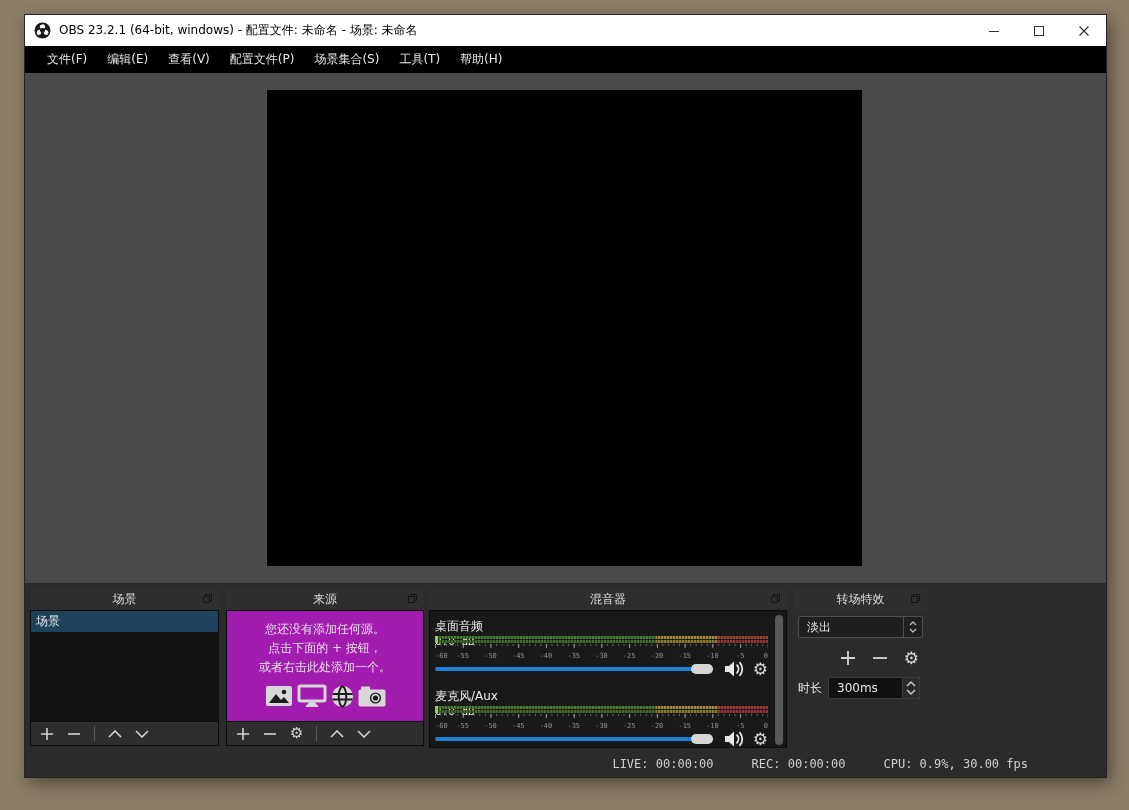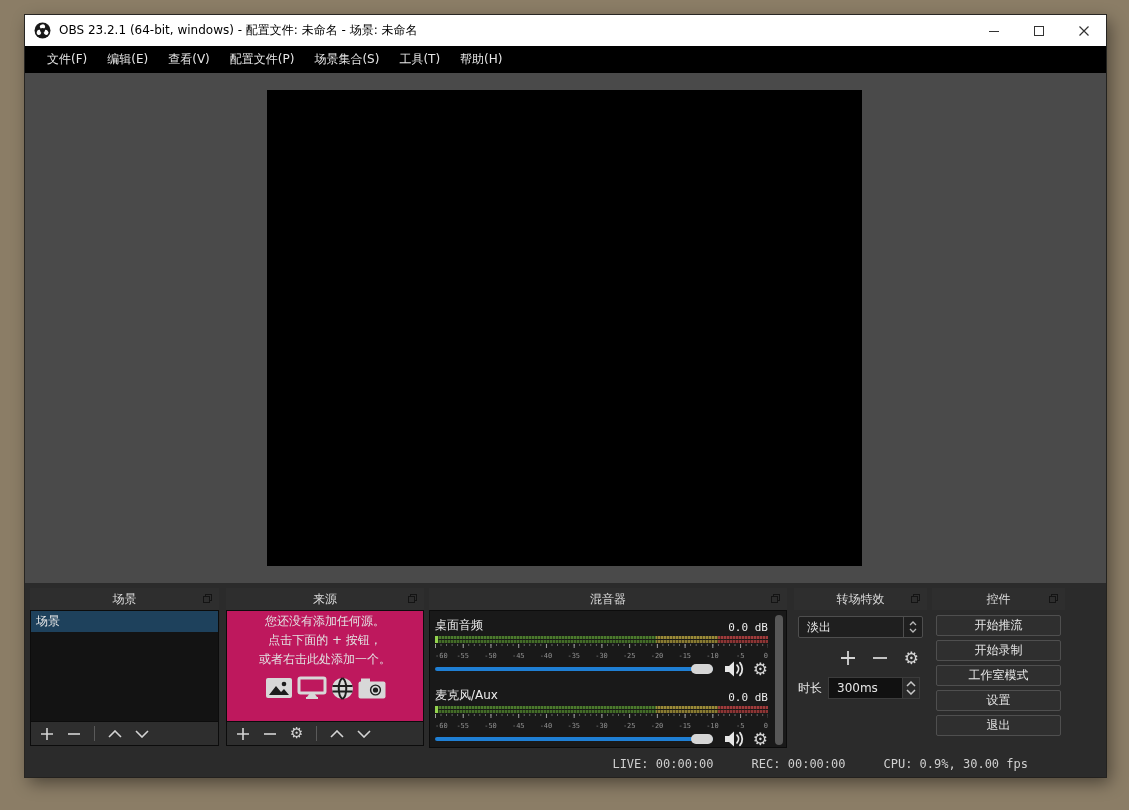--- a/index.html
+++ b/index.html
@@ -38,28 +38,28 @@
 
   .scene-list { flex:1; background:#131313; border:1px solid #0c0c0c; overflow:hidden; }
   .scene-row { height:21px; background:#1e415c; color:#e8e8e8; font-size:12px; line-height:21px; padding-left:5px; }
 
   .dock-toolbar { flex:0 0 24px; background:#2e2e2e; border:1px solid #0c0c0c; border-top:none;
     display:flex; align-items:center; gap:13px; padding-left:9px; }
   .tb-btn { display:flex; align-items:center; justify-content:center; }
   .tb-sep { width:1px; height:15px; background:#5a5a5a; }
   .gear-glyph { font-size:15px; color:#d6d6d6; line-height:1; font-family:"DejaVu Sans",sans-serif; }
 
-  .sources-empty { flex:1; background:#be185d; border:1px solid #0c0c0c; text-align:center; padding-top:1px; overflow:hidden; }
+  .sources-empty { flex:1; background:#a21caf; border:1px solid #0c0c0c; text-align:center; padding-top:9px; overflow:hidden; }
   .sources-empty .line { font-size:12px; color:#e2e2e2; line-height:19px; white-space:nowrap; }
   .source-icons { display:flex; justify-content:center; align-items:center; gap:4px; margin-top:7px; }
 
   
   .mixer-body { flex:1; background:#191919; border:1px solid #0c0c0c; position:relative; padding:7px 18px 0 5px; }
   .mix-ch + .mix-ch { margin-top:11px; }
-  .mix-head { display:flex; justify-content:space-between; align-items:flex-end; height:16px; }
+  .mix-head { display:flex; justify-content:space-between; align-items:flex-start; height:16px;flex-direction:column; }
   .mix-name { font-size:12px; color:#ececec; white-space:nowrap; }
   .mix-level { font-family:"DejaVu Sans Mono","Liberation Mono",monospace; font-size:11px; color:#ececec; }
   .meter-bars { position:relative; margin-top:2px; }
   .meter-bar { height:3px;
     background-image:
       repeating-linear-gradient(to right, rgba(0,0,0,.42) 0 1px, transparent 1px 3px),
       linear-gradient(to right, #4c7a2e 0 66.5%, #9b8b39 66.5% 85%, #9e3c3c 85% 100%); }
   .meter-bar.second { margin-top:1px; filter:brightness(.88); }
   .live-seg { position:absolute; left:0; top:0; width:3px; height:7px; background:#93d24e; }
   .meter-ticks { height:4px; margin-top:1px;
@@ -388,36 +388,20 @@
                 <polyline points="1,5 5,1 9,5" stroke="#c8c8c8" stroke-width="1.5" fill="none"></polyline>
               </svg>
             <svg width="10" height="6">
                 <polyline points="1,1 5,5 9,1" stroke="#c8c8c8" stroke-width="1.5" fill="none"></polyline>
               </svg>
           </span>
         </div>
       </div>
     </div>
 
-    <div class="dock dock-controls">
-      <div class="dock-header">
-        <span class="dock-title">控件</span>
-        <svg class="float-icon" viewBox="0 0 9 9">
-          <rect x="2.5" y="0.5" width="6" height="6" fill="none" stroke="#141414"></rect>
-          <rect x="0.5" y="2.5" width="6" height="6" fill="#2e2e2e" stroke="#141414"></rect>
-        </svg>
-      </div>
-      <div class="controls-body">
-        <button class="ctl-btn">开始推流</button>
-        <button class="ctl-btn">开始录制</button>
-        <button class="ctl-btn">工作室模式</button>
-        <button class="ctl-btn">设置</button>
-        <button class="ctl-btn">退出</button>
-      </div>
-    </div>
 
   </div>
 
   <div class="statusbar">
     <span>LIVE: 00:00:00</span>
     <span>REC: 00:00:00</span>
     <span>CPU: 0.9%, 30.00 fps</span>
   </div>
 
 </div>

